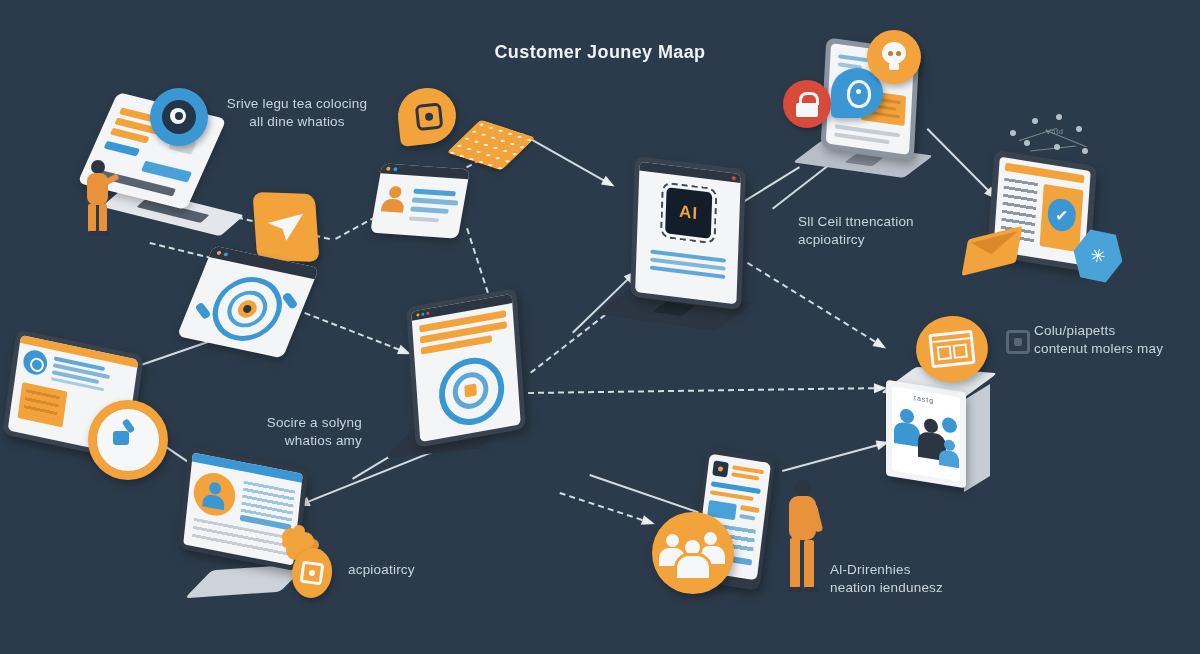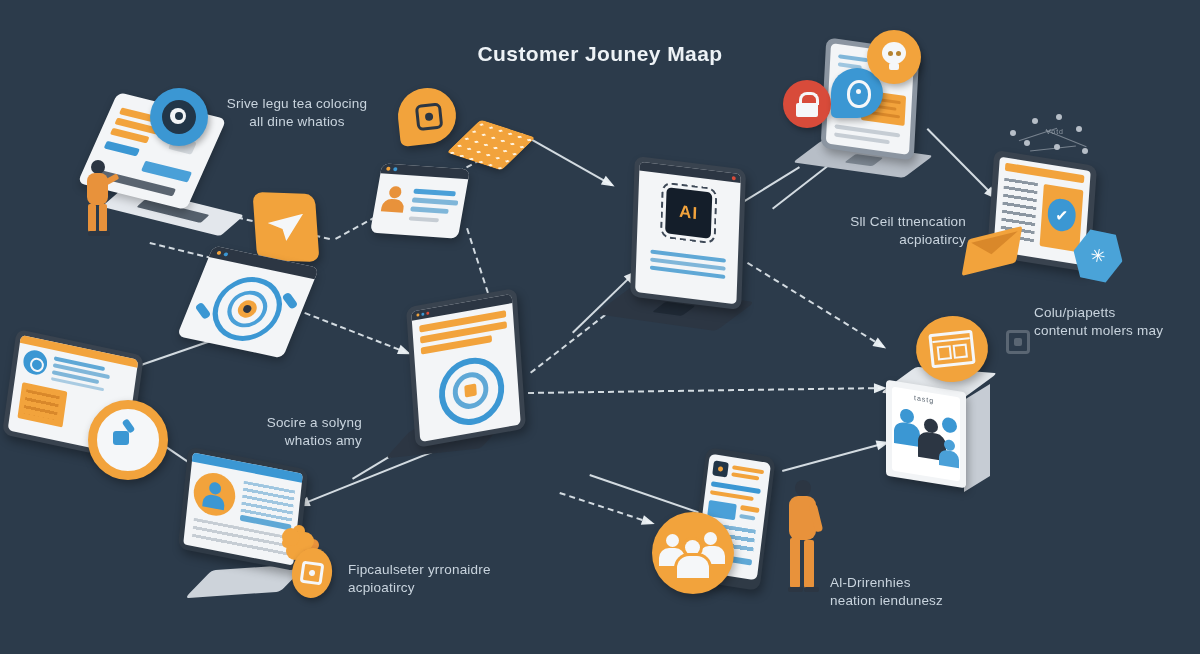--- a/index.html
+++ b/index.html
@@ -1,18 +1,18 @@
 <!DOCTYPE html>
 <html><head>
 <meta charset="utf-8">
 <style>
   html,body{margin:0;padding:0;background:#1f2b38;}
   #canvas{position:relative;width:1200px;height:654px;background:#2C3B4B;overflow:hidden;
           font-family:"Liberation Sans",sans-serif;}
-  .ttl{position:absolute;color:#EDF2F6;font-weight:bold;font-size:21px;letter-spacing:.4px;text-align:center;}
+  .ttl{position:absolute;color:#EDF2F6;font-weight:bold;font-size:18px;letter-spacing:.4px;text-align:center;}
   .lbl{position:absolute;color:#C9D4DE;font-size:13.5px;line-height:1.32;letter-spacing:.2px;}
   .conn{position:absolute;height:0;border-top:2px solid rgba(235,241,246,.88);transform-origin:0 0;}
   .conn.dash{border-top-style:dashed;}
   .conn.head::after{content:"";position:absolute;right:-3px;top:-6px;width:0;height:0;
      border-left:13px solid rgba(240,245,249,.95);border-top:5px solid transparent;border-bottom:5px solid transparent;}
   .dev,.abs{position:absolute;}
   .card{position:absolute;background:#F3F5F7;border-radius:7px;box-shadow:2px 4px 8px rgba(0,0,0,.25);}
   .frame{position:absolute;background:#39434F;border-radius:9px;box-shadow:3px 5px 10px rgba(0,0,0,.3);}
   .bar{position:absolute;border-radius:2px;}
   .dot{position:absolute;border-radius:50%;}
@@ -324,34 +324,33 @@
   <div class="abs" style="left:1006px;top:330px;width:18px;height:18px;border:3px solid #5A6673;border-radius:4px">
     <div class="bar" style="left:5px;top:5px;width:8px;height:8px;background:#5A6673"></div>
   </div>
 
   <div class="ttl" style="left:400px;top:42px;width:400px">Customer Jouney Maap</div>
 
   <div class="lbl" style="left:222px;top:95px;width:150px;text-align:center">
     <div>Srive legu tea colocing</div>
     <div>all dine whatios</div>
   </div>
-  <div class="lbl" style="left:836px;top:213px;width:130px;text-align:right">
+  <div class="lbl" style="left:798px;top:213px;width:130px;text-align:left">
     <div>Sll Ceil ttnencation</div>
     <div>acpioatircy</div>
   </div>
-  <div class="lbl" style="left:1034px;top:304px;width:160px">
+  <div class="lbl" style="left:1034px;top:322px;width:160px">
     <div>Colu/piapetts</div>
     <div>contenut molers may</div>
   </div>
   <div class="lbl" style="left:232px;top:414px;width:130px;text-align:right">
     <div>Socire a solyng</div>
     <div>whatios amy</div>
   </div>
   <div class="lbl" style="left:348px;top:561px;width:180px">
-    <div>Fipcaulseter yrronaidre</div>
     <div>acpioatircy</div>
   </div>
-  <div class="lbl" style="left:830px;top:574px;width:150px">
+  <div class="lbl" style="left:830px;top:561px;width:150px">
     <div>Al-Drirenhies</div>
     <div>neation iendunesz</div>
   </div>
 
 </div>
 
 </body></html>

